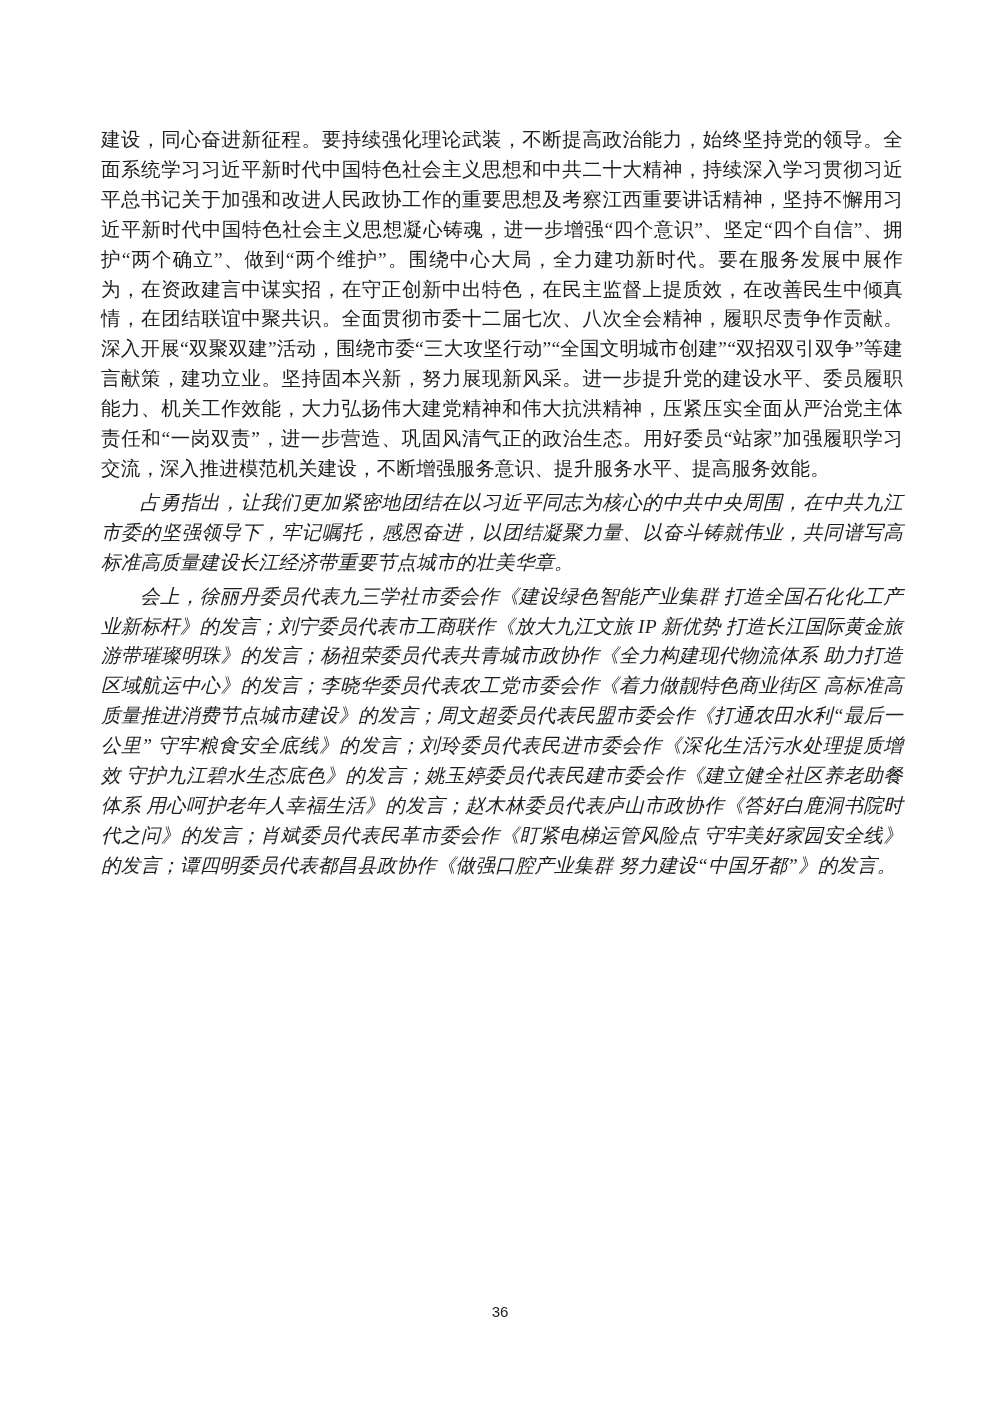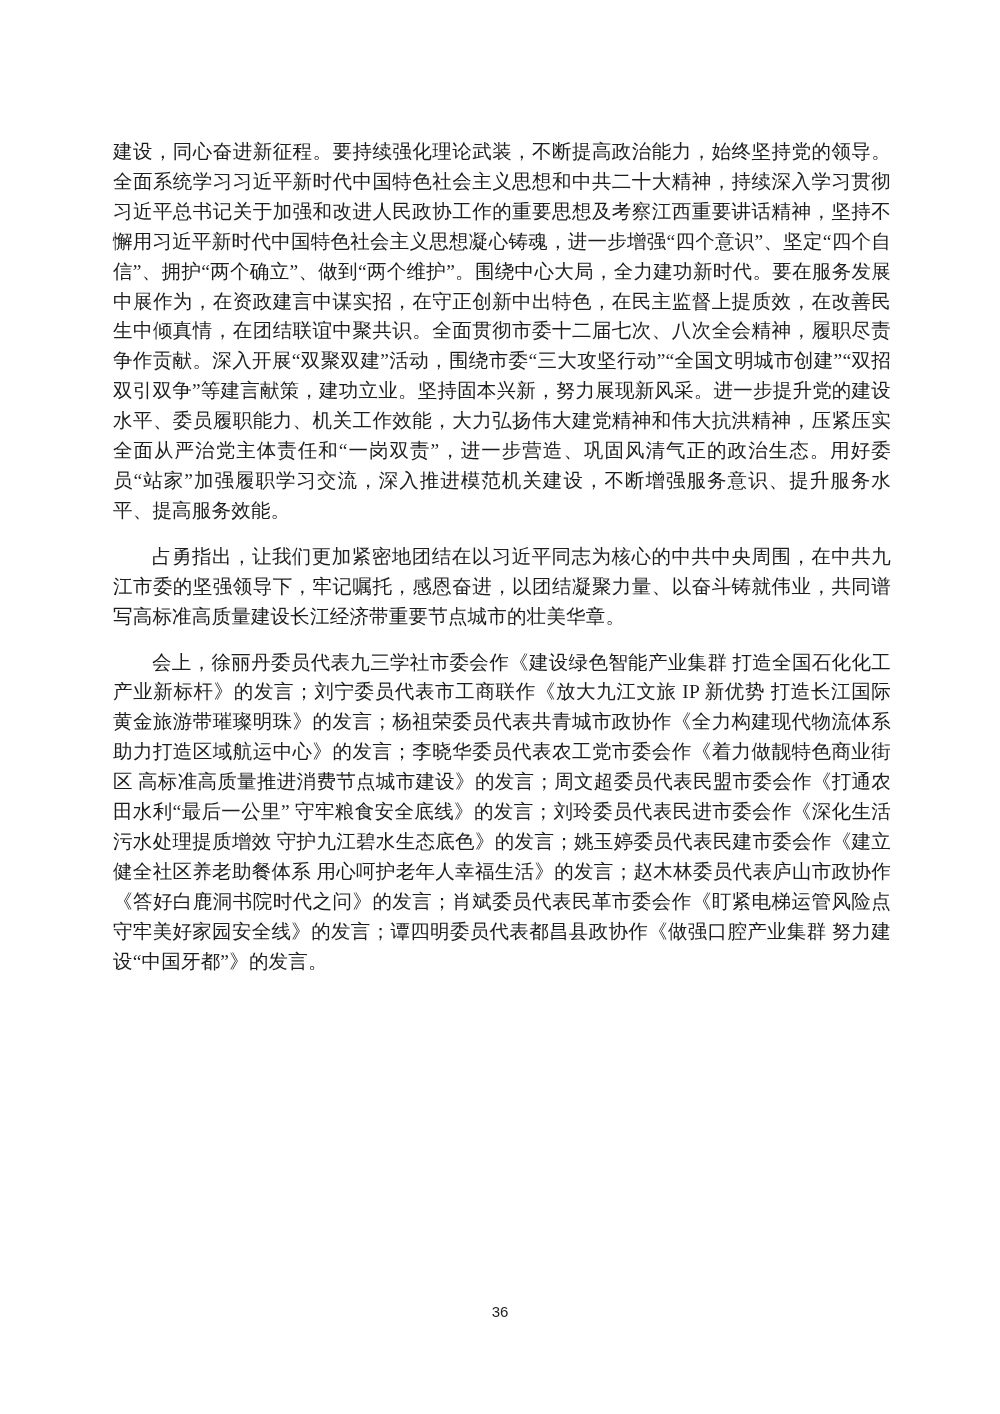--- a/index.html
+++ b/index.html
@@ -20,30 +20,31 @@
     inset: 0;
     background: #ffffff;
   }
   .content {
     position: absolute;
     left: 97px;
     top: 121px;
     width: 810px;
   }
   .content p {
-    margin: 16px;
+    margin: 4px;
     font-size: 19.5px;
     line-height: 29.9px;
     text-align: justify;
     text-align-last: left;
     letter-spacing: 0.2px;
     word-break: break-all;
   }
   .content p.indent {
     text-indent: 2em;
+    font-style: italic;
   }
   .page-number {
     position: absolute;
     top: 1303px;
     left: 0;
     width: 100%;
     text-align: center;
     font-family: "Liberation Sans", "DejaVu Sans", sans-serif;
     font-size: 15px;
     color: #222222;

